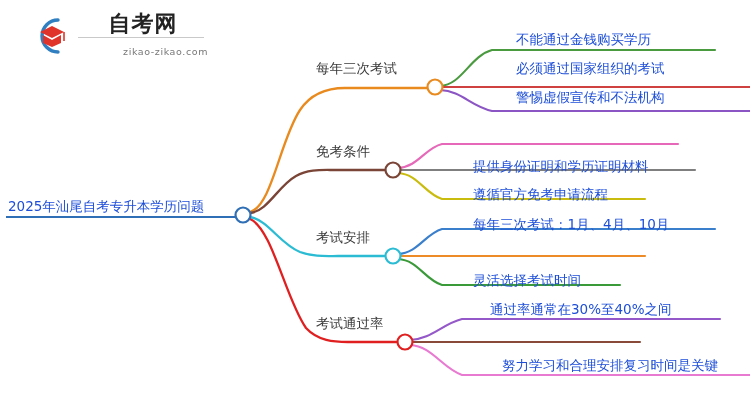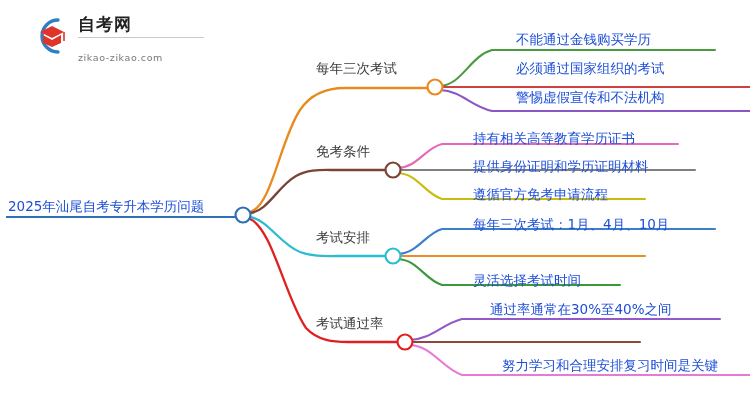--- a/index.html
+++ b/index.html
@@ -47,41 +47,43 @@
     height: 42px;
   }
   .logo-text {
     position: absolute;
     left: 50px;
     top: 0px;
     width: 130px;
   }
   .logo-cn {
     font-family: "DejaVu Sans", "Liberation Sans", sans-serif;
-    font-size: 17px;
+    font-size: 22px;
     font-weight: 700;
     color: #222222;
     letter-spacing: 1px;
     line-height: 24px;
     white-space: nowrap;
+    text-align: center;
   }
   .logo-rule {
     width: 126px;
     height: 1px;
     background: #c9c9c9;
     margin-top: 1px;
   }
   .logo-url {
     font-family: "DejaVu Sans", "Liberation Sans", sans-serif;
     font-size: 9.5px;
     color: #777777;
     letter-spacing: 0.6px;
     line-height: 14px;
     white-space: nowrap;
-    margin-top: 13px;
+    margin-top: 7px;
+    text-align: right;
   }
 
   
   .label {
     position: absolute;
     white-space: nowrap;
     color: #3b3b3b;
     font-family: "DejaVu Sans", "Liberation Sans", sans-serif;
     line-height: 1;
   }
@@ -154,21 +156,20 @@
 
   <div class="label branch-label" style="left:316px; top:62px;">每年三次考试</div>
   <div class="label branch-label" style="left:316px; top:145px;">免考条件</div>
   <div class="label branch-label" style="left:316px; top:231px;">考试安排</div>
   <div class="label branch-label" style="left:316px; top:317px;">考试通过率</div>
 
   <div class="label leaf-label" style="left:516px; top:33px;">不能通过金钱购买学历</div>
   <div class="label leaf-label" style="left:516px; top:62px;">必须通过国家组织的考试</div>
   <div class="label leaf-label" style="left:516px; top:91px;">警惕虚假宣传和不法机构</div>
 
-  <div class="label leaf-label" style="left:473px; top:132px;">持有相关高等教育学历证书</div>
   <div class="label leaf-label" style="left:473px; top:160px;">提供身份证明和学历证明材料</div>
   <div class="label leaf-label" style="left:473px; top:188px;">遵循官方免考申请流程</div>
 
   <div class="label leaf-label" style="left:473px; top:218px;">每年三次考试：1月、4月、10月</div>
   <div class="label leaf-label" style="left:473px; top:274px;">灵活选择考试时间</div>
 
   <div class="label leaf-label" style="left:490px; top:303px;">通过率通常在30%至40%之间</div>
   <div class="label leaf-label" style="left:490px; top:359px;margin-left:12px;">努力学习和合理安排复习时间是关键</div>
 
 </div>

